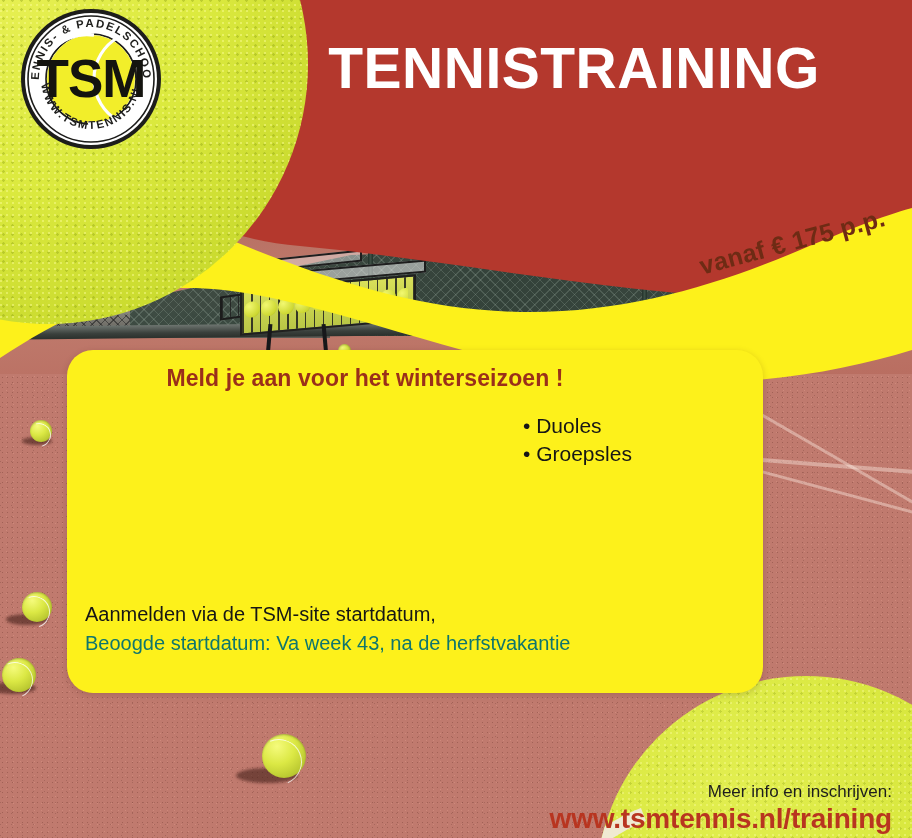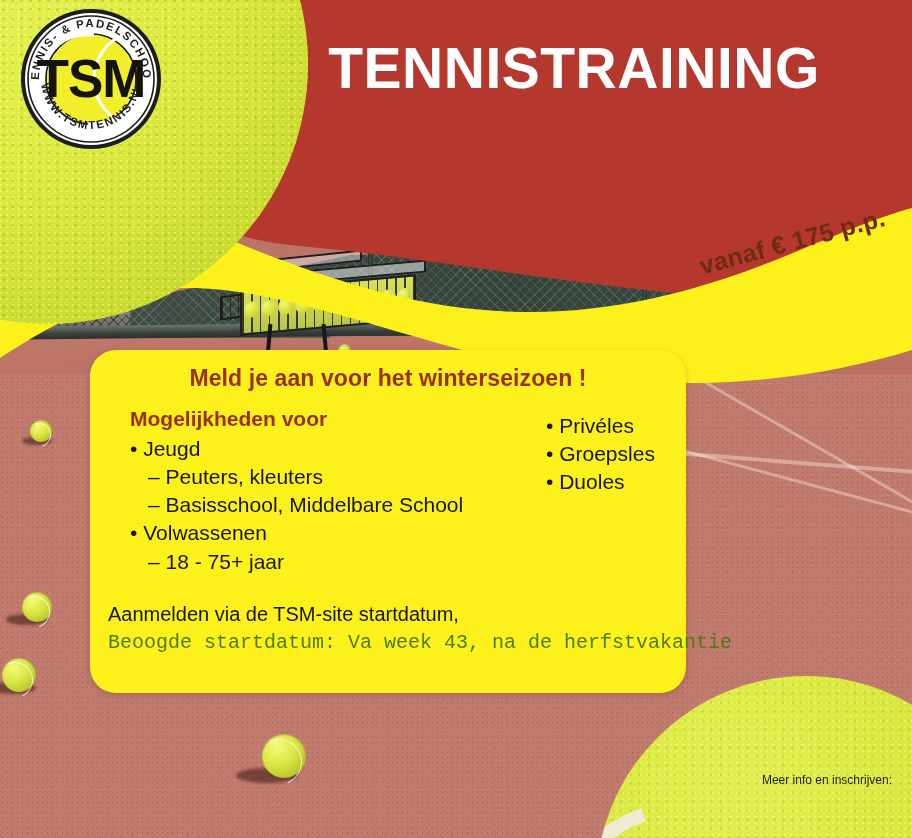--- a/index.html
+++ b/index.html
@@ -266,22 +266,22 @@
     color: #6e2b14;
     transform: rotate(-15deg);
     transform-origin: left center;
     white-space: nowrap;
     letter-spacing: .3px;
   }
 
   
   .info-card {
     position: absolute;
-    left: 90px; top: 350px;
-    width: 596px; height: 343px;
+    left: 67px; top: 350px;
+    width: 696px; height: 343px;
     background: #fdf11b;
     border-radius: 26px;
     box-shadow: 0 2px 7px rgba(60,20,15,.18);
   }
   .card-heading {
     position: absolute;
     left: 0; top: 15px; width: 596px;
     text-align: center;
     font-size: 23px;
     font-weight: 700;
@@ -316,32 +316,32 @@
   .note-block {
     position: absolute;
     left: 18px; top: 250px; width: 570px;
   }
   .note-line {
     font-size: 20px;
     color: #161616;
     line-height: 1.44;
     white-space: nowrap;
   }
-  .note-line.accent { color: #4d7c0f; font-family: Liberation Mono, monospace; }
+  .note-line.accent { color: #0f766e; }
 
   
   .footer {
     position: absolute;
     left: 412px; top: 770px; width: 480px;
     text-align: right;
   }
   .footer-lead {
-    font-size: 12px;
+    font-size: 17px;
     color: #1d1d1d;
-    margin: 3px 0 1px 0;
+    margin: 12px 0 1px 0;
   }
   .footer-url {
     font-size: 28px;
     font-weight: 700;
     color: #b83520;
     margin: 0;
     letter-spacing: -.2px;
   }
 </style>
 </head>
@@ -462,42 +462,32 @@
   <div class="title-block">
     <h1 class="poster-title">TENNISTRAINING</h1>
   </div>
 
   <div class="price-tag">vanaf € 175 p.p.</div>
 
   <div class="info-card">
 
     <div class="card-heading">Meld je aan voor het winterseizoen !</div>
 
-    <div class="col-left">
-      <div class="sub-heading">Mogelijkheden voor</div>
-      <ul class="bullet-list">
-        <li>• Jeugd</li>
-        <li class="dash">– Peuters, kleuters</li>
-        <li class="dash">– Basisschool, Middelbare School</li>
-        <li>• Volwassenen</li>
-        <li class="dash">– 18 - 75+ jaar</li>
-      </ul>
-    </div>
 
     <div class="col-right">
       <ul class="bullet-list">
-        <li>• Privéles</li>
+        <li>• Duoles</li>
         <li>• Groepsles</li>
-        <li>• Duoles</li>
       </ul>
     </div>
 
     <div class="note-block">
       <div class="note-line">Aanmelden via de TSM-site startdatum,</div>
       <div class="note-line accent">Beoogde startdatum: Va week 43, na de herfstvakantie</div>
     </div>
   </div>
 
   <div class="footer">
     <p class="footer-lead">Meer info en inschrijven:</p>
+    <p class="footer-url">www.tsmtennis.nl/training</p>
   </div>
 
 </div>
 
 </body></html>

